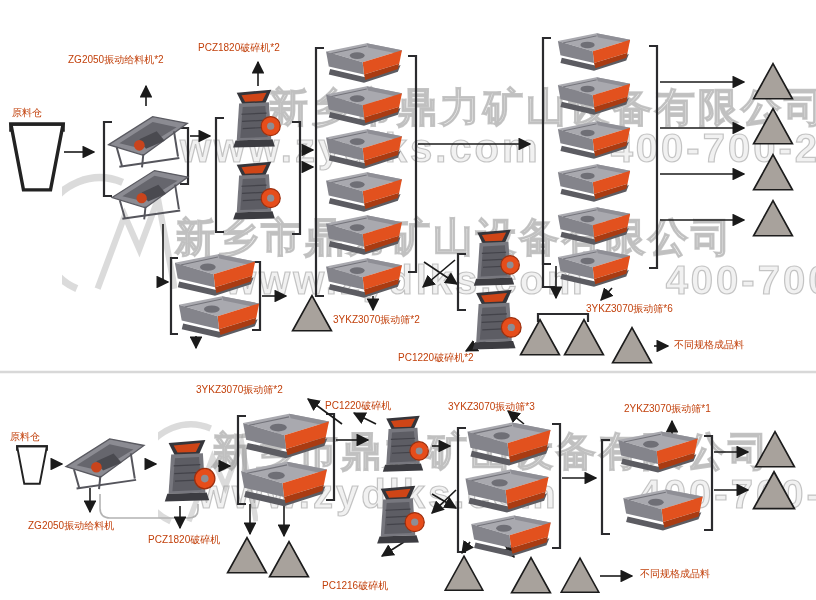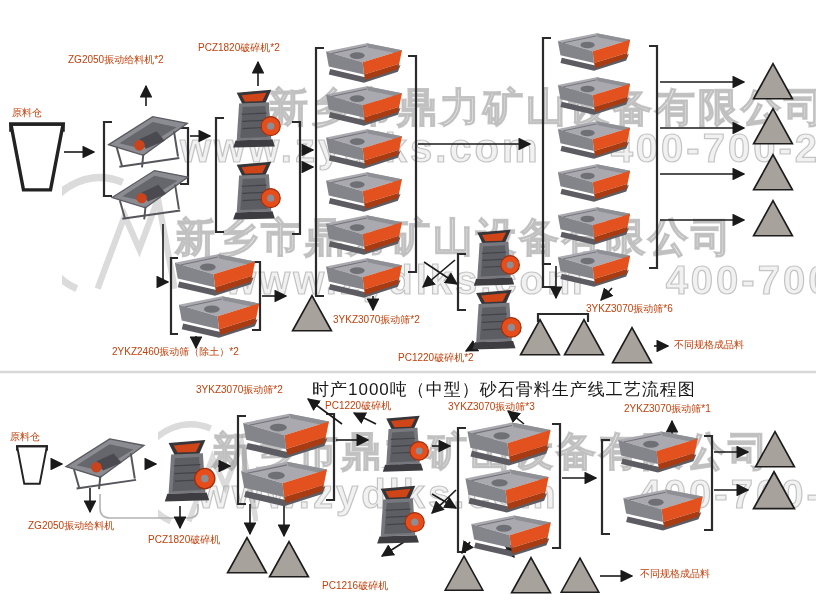--- a/index.html
+++ b/index.html
@@ -256,21 +256,20 @@
   <svg class="m" style="left:562px;top:318px" width="44" height="38">
       <use href="#sym-pile" xlink:href="#sym-pile"></use>
     </svg>
   <svg class="m" style="left:610px;top:326px" width="44" height="38">
       <use href="#sym-pile" xlink:href="#sym-pile"></use>
     </svg>
 
   <div class="lbl" style="left:12px;top:107px">原料仓</div>
   <div class="lbl" style="left:68px;top:54px">ZG2050振动给料机*2</div>
   <div class="lbl" style="left:198px;top:42px">PCZ1820破碎机*2</div>
-  <div class="lbl" style="left:112px;top:346px">2YKZ2460振动筛（除土）*2</div>
   <div class="lbl" style="left:333px;top:314px">3YKZ3070振动筛*2</div>
   <div class="lbl" style="left:398px;top:352px">PC1220破碎机*2</div>
   <div class="lbl" style="left:586px;top:303px">3YKZ3070振动筛*6</div>
   <div class="lbl" style="left:674px;top:339px">不同规格成品料</div>
 
   <svg class="m" style="left:10px;top:444px" width="44" height="42">
       <use href="#sym-bin" xlink:href="#sym-bin"></use>
     </svg>
   <svg class="m" style="left:62px;top:436px" width="86" height="56">
       <use href="#sym-feeder" xlink:href="#sym-feeder"></use>
@@ -321,21 +320,20 @@
   <svg class="m" style="left:560px;top:556px" width="40" height="38">
       <use href="#sym-pile" xlink:href="#sym-pile"></use>
     </svg>
   <svg class="m" style="left:754px;top:430px" width="42" height="38">
       <use href="#sym-pile" xlink:href="#sym-pile"></use>
     </svg>
   <svg class="m" style="left:752px;top:470px" width="44" height="40">
       <use href="#sym-pile" xlink:href="#sym-pile"></use>
     </svg>
 
-  <div class="title" style="left:312px;top:378px">时产1000吨（中型）砂石骨料生产线工艺流程图</div>
   <div class="lbl" style="left:196px;top:384px">3YKZ3070振动筛*2</div>
   <div class="lbl" style="left:10px;top:431px">原料仓</div>
   <div class="lbl" style="left:28px;top:520px">ZG2050振动给料机</div>
   <div class="lbl" style="left:148px;top:534px">PCZ1820破碎机</div>
   <div class="lbl" style="left:325px;top:400px">PC1220破碎机</div>
   <div class="lbl" style="left:448px;top:401px">3YKZ3070振动筛*3</div>
   <div class="lbl" style="left:322px;top:580px">PC1216破碎机</div>
   <div class="lbl" style="left:624px;top:403px">2YKZ3070振动筛*1</div>
   <div class="lbl" style="left:640px;top:568px">不同规格成品料</div>
 

